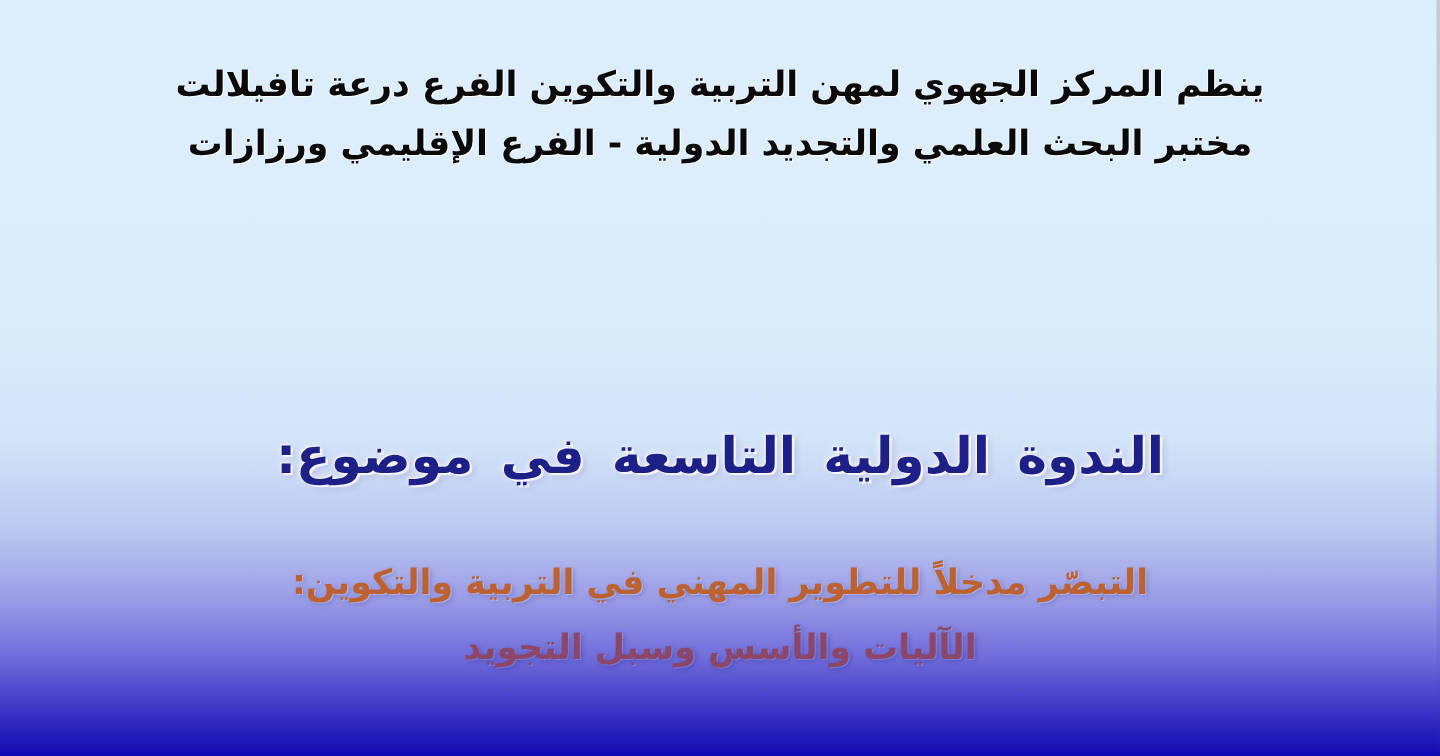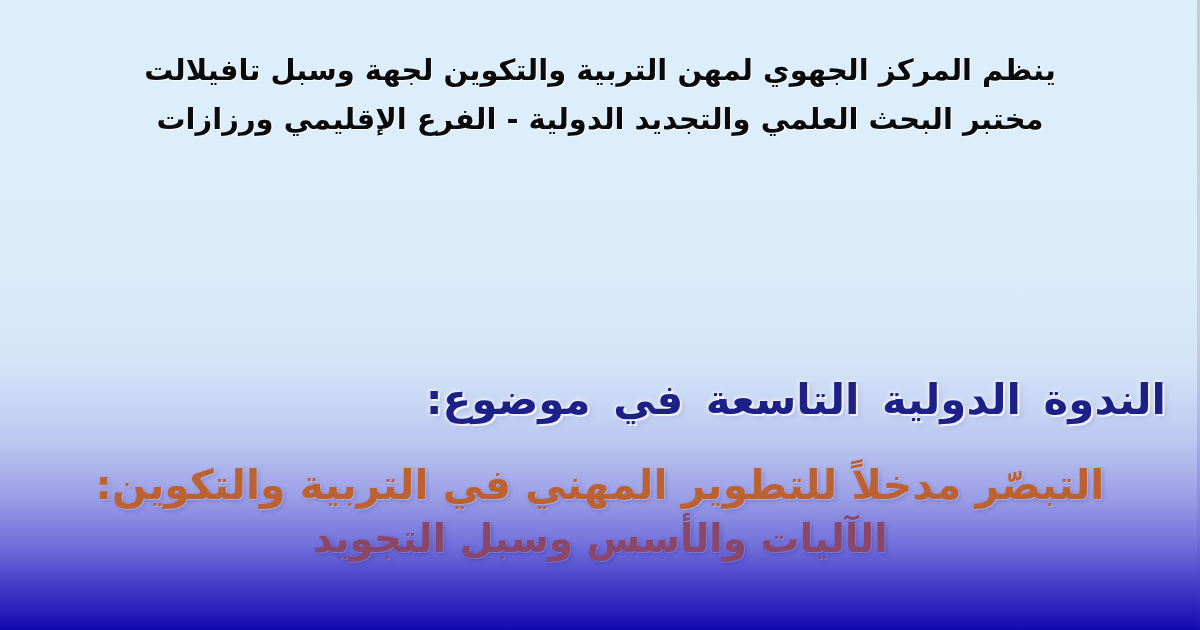--- a/index.html
+++ b/index.html
@@ -93,22 +93,21 @@
     line-height: 51px;
     letter-spacing: -0.2px;
     white-space: nowrap;
     text-shadow:
        1.5px 1.5px 0 rgba(255,255,255,0.75),
       -0.5px -0.5px 0 rgba(255,255,255,0.35);
   }
 
   
   #headline-block {
-    top: 372px;
-    text-align: right;
+    top: 352px;
   }
 
   #headline-text {
     direction: rtl;
     unicode-bidi: isolate;
     color: #1d2187;
     font-family: "DejaVu Sans", "Liberation Sans", sans-serif;
     font-weight: bold;
     font-size: 42px;
     line-height: 56px;
@@ -129,48 +128,48 @@
 
   .theme-line {
     direction: rtl;
     unicode-bidi: isolate;
     font-family: "DejaVu Sans", "Liberation Sans", sans-serif;
     font-weight: bold;
     white-space: nowrap;
   }
 
   #theme-line-1 {
-    font-size: 41px;
+    font-size: 29px;
     line-height: 54px;
     letter-spacing: 0.5px;
     color: #bd6130;
     text-shadow:
        1px 1px 0 rgba(255,255,255,0.30),
        2px 2px 4px rgba(60,60,150,0.30);
   }
 
   #theme-line-2 {
-    font-size: 39px;
+    font-size: 29px;
     line-height: 54px;
     letter-spacing: 0.5px;
     color: #8b4668;
     text-shadow:
        1px 1px 0 rgba(255,255,255,0.18),
        2px 2px 4px rgba(40,40,140,0.35);
   }
 </style>
 </head>
 <body>
 
 <div id="poster">
 
   <div id="edge-strip"></div>
 
   <div class="block" id="org-arabic">
-    <div class="ar-org-line">ينظم المركز الجهوي لمهن التربية والتكوين لجهة وسبل تافيلالت</div>
+    <div class="ar-org-line">ينظم المركز الجهوي لمهن التربية والتكوين الفرع درعة تافيلالت</div>
     <div class="ar-org-line">مختبر البحث العلمي والتجديد الدولية  -  الفرع الإقليمي ورزازات</div>
   </div>
 
 
   <div class="block" id="headline-block">
     <div id="headline-text">الندوة الدولية التاسعة في موضوع:</div>
   </div>
 
   <div class="block" id="theme-block">
     <div class="theme-line" id="theme-line-1">التبصّر مدخلاً للتطوير المهني في التربية والتكوين:</div>

